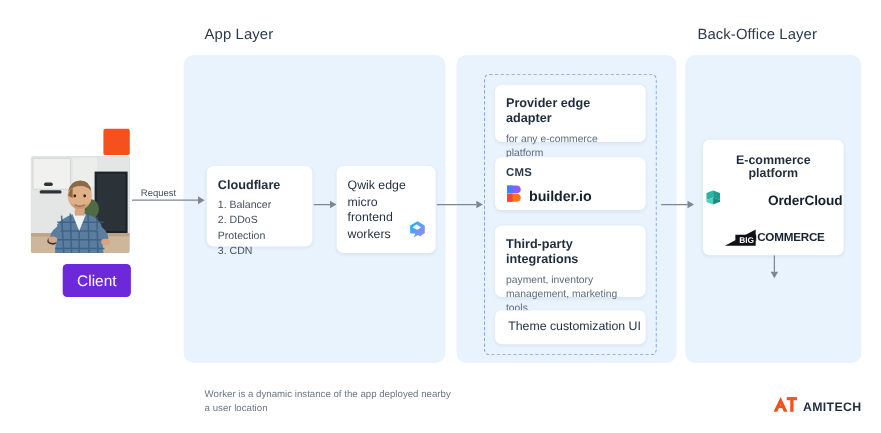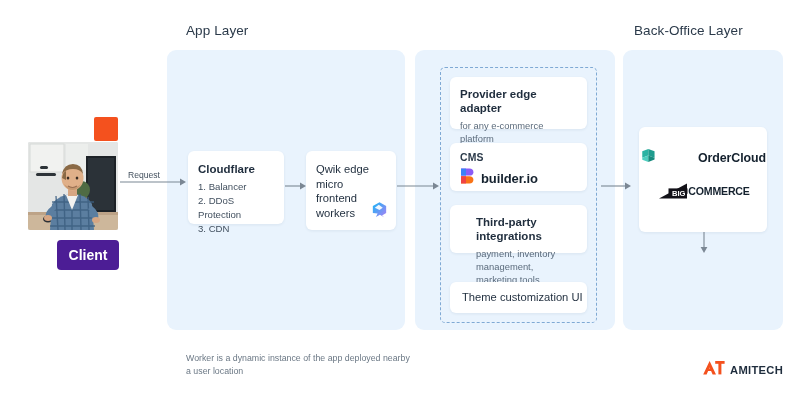--- a/index.html
+++ b/index.html
@@ -72,28 +72,27 @@
     overflow: hidden;
     background: #cfd4d6;
   }
   .orange-sq {
     position: absolute;
     background: #f4511e;
     border-radius: 2px;
   }
   .client-chip {
     position: absolute;
-    background: #4c1d95;
+    background: #6d28d9;
     border-radius: 4px;
     color: #fff;
     font-size: 14px;
     display: flex;
     align-items: center;
     justify-content: center;
-    font-weight: bold;
   }
 
   
   .arrow { position: absolute; }
   .arrow-label {
     position: absolute;
     font-size: 8.6px;
     color: #43505e;
     white-space: nowrap;
   }
@@ -289,39 +288,40 @@
           <path d="M1 0.6 L9.4 0.6 Q13.4 0.6 13.4 4.2 Q13.4 7.6 9.4 7.6 L1 7.6 Z" fill="#8b5cf6"></path>
           <path d="M1 0.6 L6 0.6 L6 7.6 L1 7.6 Z" fill="#3b82f6"></path>
           <path d="M1 8.2 L9.4 8.2 Q13.4 8.2 13.4 11.8 Q13.4 15.4 9.4 15.4 L1 15.4 Z" fill="#f97316"></path>
           <path d="M1 8.2 L6 8.2 L6 15.4 L1 15.4 Z" fill="#ef4444"></path>
         </svg>
       </span>
       <span class="logo-text" style="font-size:13px;">builder.io</span>
     </div>
   </div>
 
-  <div class="card" style="left:450px; top:205px; width:137px; height:48px; padding:10px 26px;">
+  <div class="card" style="left:450px; top:205px; width:137px; height:65px; padding:10px 10px;">
     <div class="card-title">Third-party integrations</div>
     <div class="card-sub" style="white-space:pre-line;">payment, inventory
 management, marketing tools,
 etc.</div>
   </div>
 
   <div class="card" style="left:450px; top:282px; width:137px; height:31px; display:flex; align-items:center; padding-left:12px;">
     <div class="card-plain">Theme customization UI</div>
   </div>
 
   <div class="arrow" style="left:601px; top:179px;">
     <svg width="34" height="14" viewBox="0 0 34 14">
       <line x1="0" y1="7" x2="24" y2="7" stroke="#7b8794" stroke-width="1.1"></line>
       <path d="M24 3.6 L30 7 L24 10.4 Z" fill="#7b8794"></path>
     </svg>
   </div>
 
   <div class="card" style="left:639px; top:127px; width:128px; height:105px; padding:13px 10px;">
+    <div class="bo-heading">E-commerce platform</div>
 
     <div class="logo-row" style="margin-top:7px;gap:41px;">
       <span>
         <svg width="17" height="17" viewBox="0 0 18 18">
           <path d="M2.4 4.6 L8.8 2.2 L8.8 9 L2.4 11.4 Z" fill="#2bb3a3"></path>
           <path d="M8.8 2.2 L15.4 4.6 L15.4 11.4 L8.8 9 Z" fill="#1f9c8e"></path>
           <path d="M2.4 11.4 L8.8 9 L8.8 15.8 L2.4 13.4 Z" fill="#4fcfc0"></path>
           <path d="M8.8 9 L15.4 11.4 L15.4 13.2 L8.8 15.8 Z" fill="#168a7d"></path>
         </svg>
       </span>

